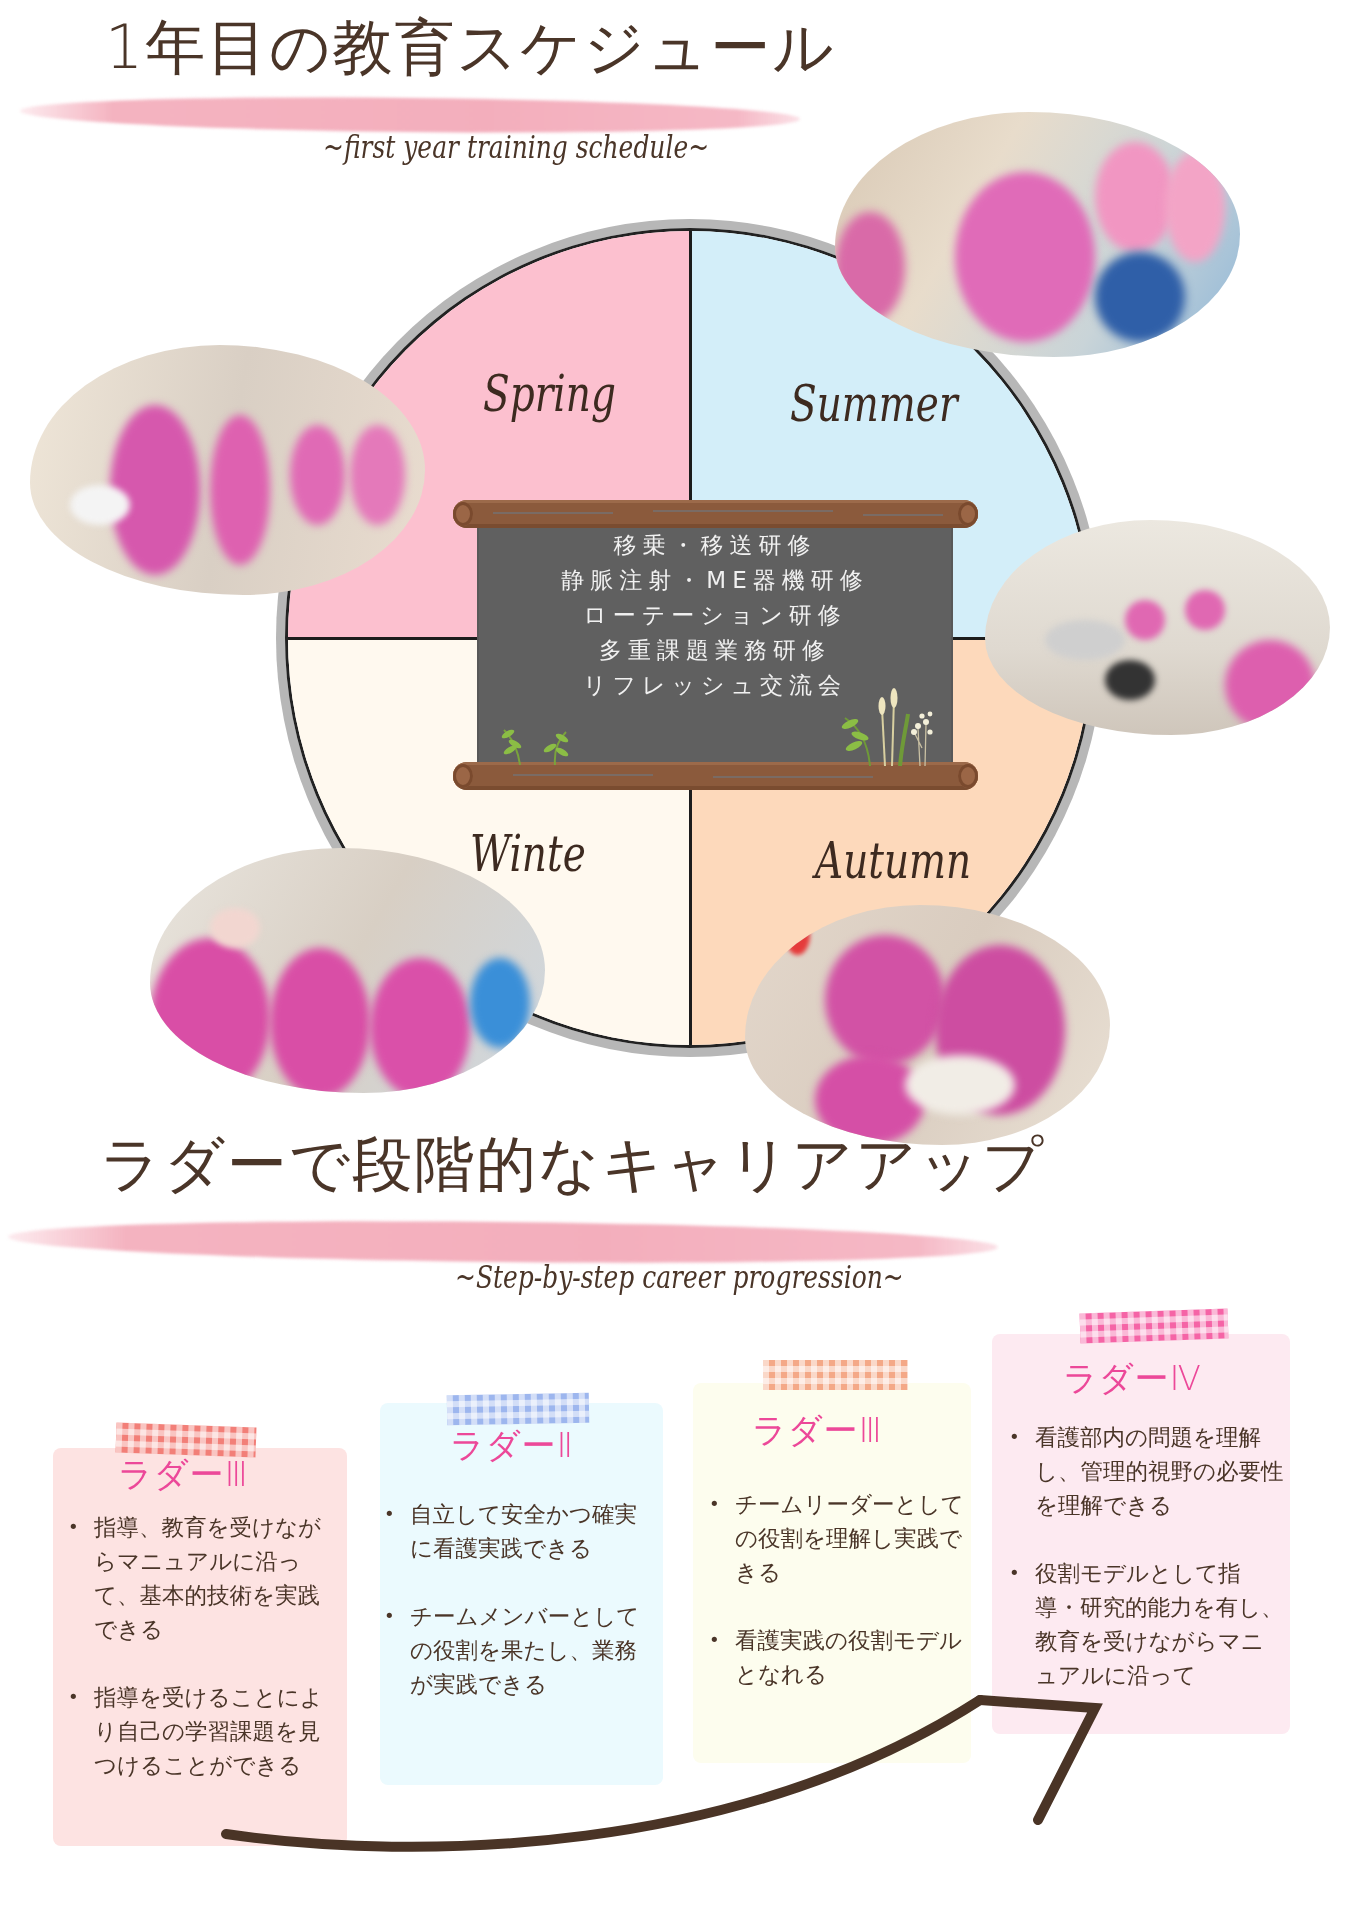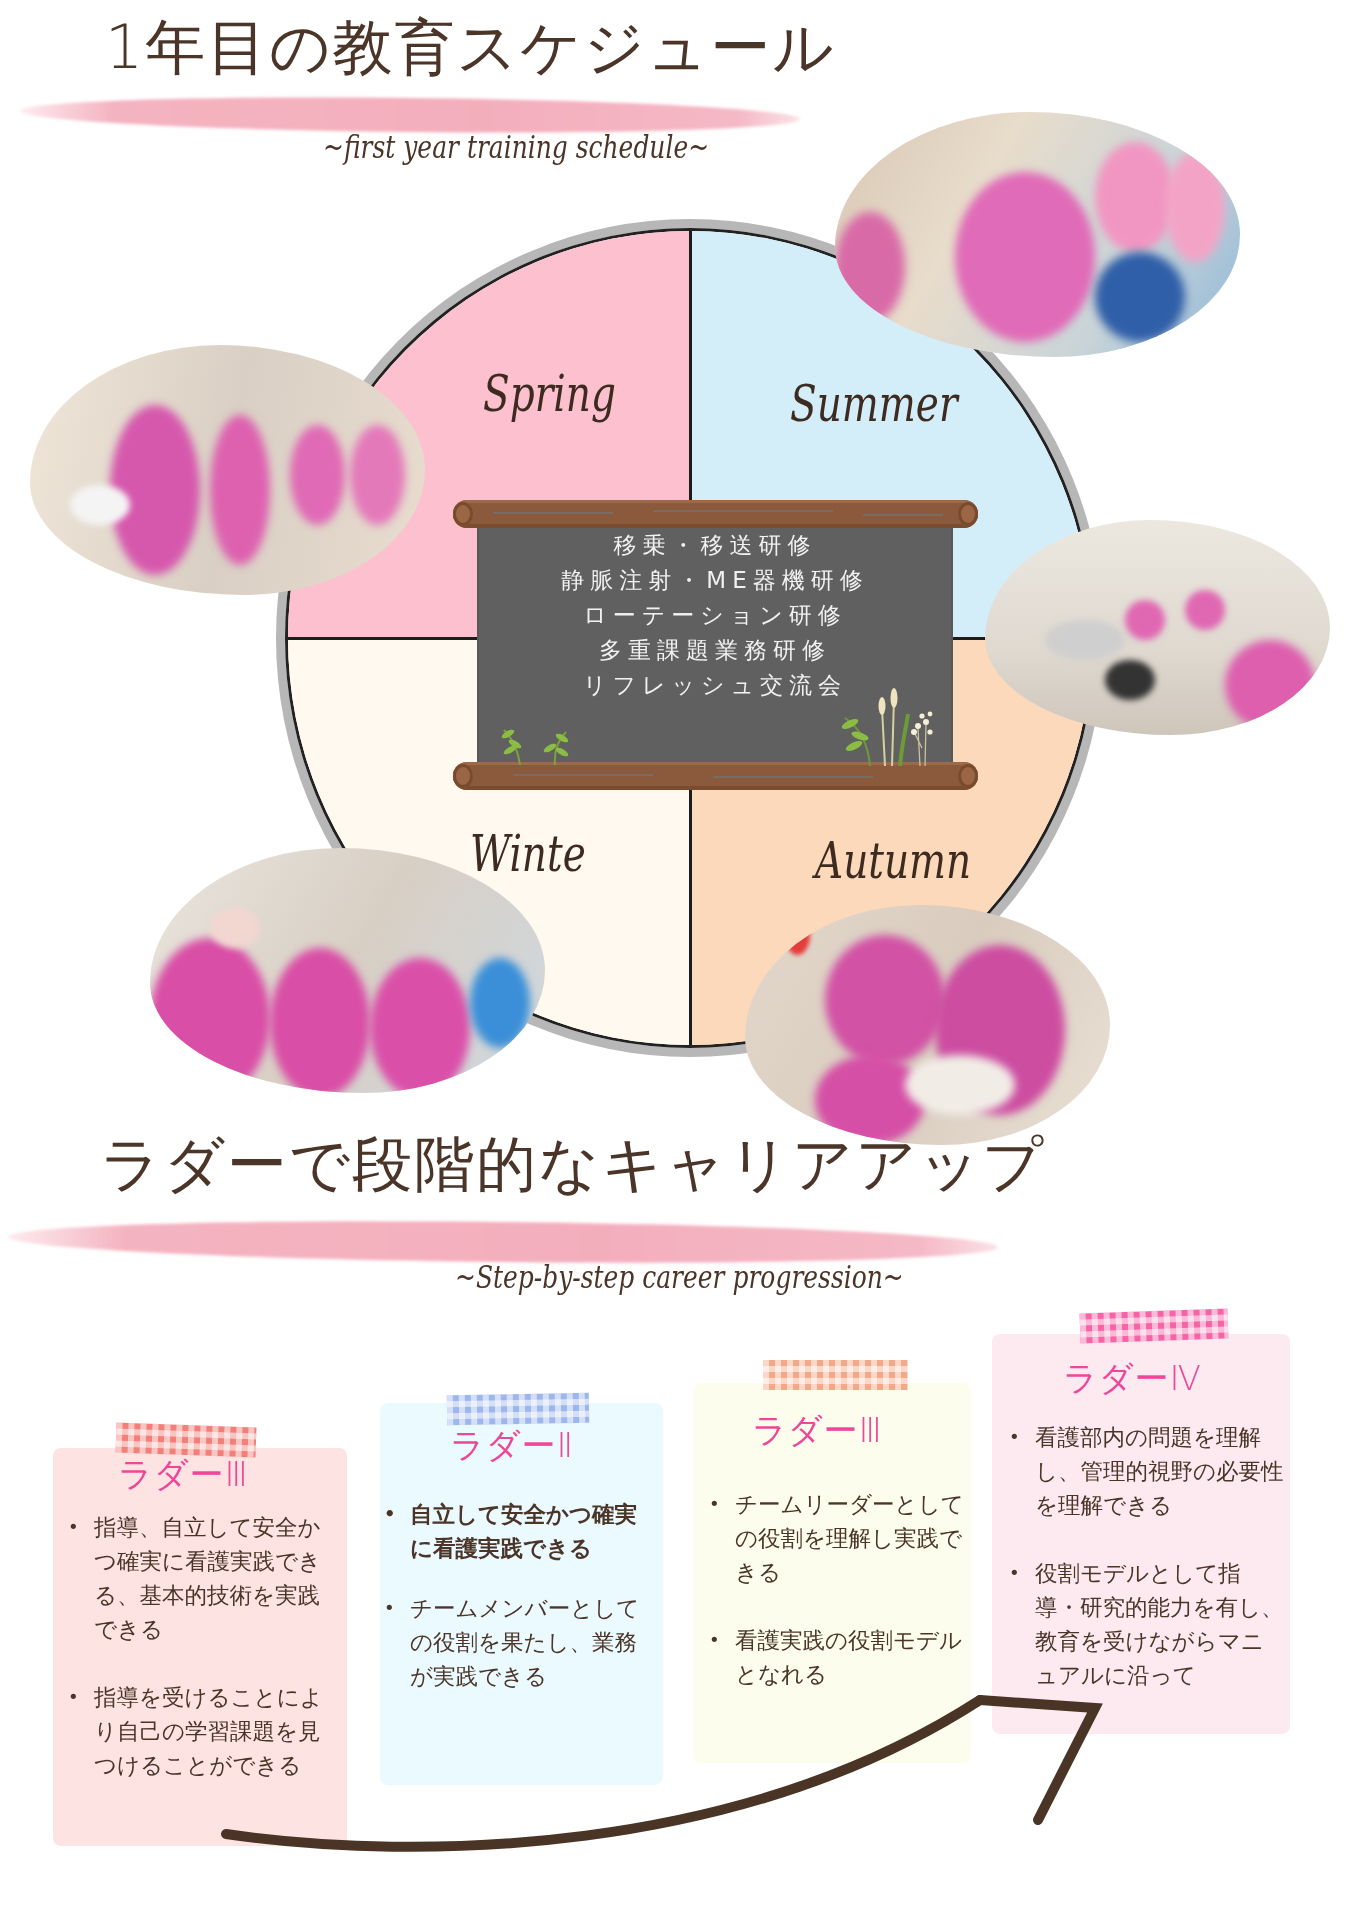--- a/index.html
+++ b/index.html
@@ -226,25 +226,25 @@
 <div class="tape tape-2"></div>
 <div class="tape tape-3"></div>
 <div class="tape tape-4"></div>
 
 <div class="card-title ct-1">ラダーⅢ</div>
 <div class="card-title ct-2">ラダーⅡ</div>
 <div class="card-title ct-3">ラダーⅢ</div>
 <div class="card-title ct-4">ラダーⅣ</div>
 
 <ul class="bullets bl-1">
-  <li>指導、自立して安全かつ確実に看護実践できる、基本的技術を実践できる</li>
+  <li>指導、教育を受けながらマニュアルに沿って、基本的技術を実践できる</li>
   <li>指導を受けることにより自己の学習課題を見つけることができる</li>
 </ul>
 <ul class="bullets bl-2">
-  <li style="margin-bottom:26px;font-weight:bold;">自立して安全かつ確実に看護実践できる</li>
+  <li style="margin-bottom:34px;">自立して安全かつ確実に看護実践できる</li>
   <li>チームメンバーとしての役割を果たし、業務が実践できる</li>
 </ul>
 <ul class="bullets bl-3">
   <li>チームリーダーとしての役割を理解し実践できる</li>
   <li>看護実践の役割モデルとなれる</li>
 </ul>
 <ul class="bullets bl-4">
   <li>看護部内の問題を理解し、管理的視野の必要性を理解できる</li>
   <li>役割モデルとして指導・研究的能力を有し、教育を受けながらマニュアルに沿って</li>
 </ul>

